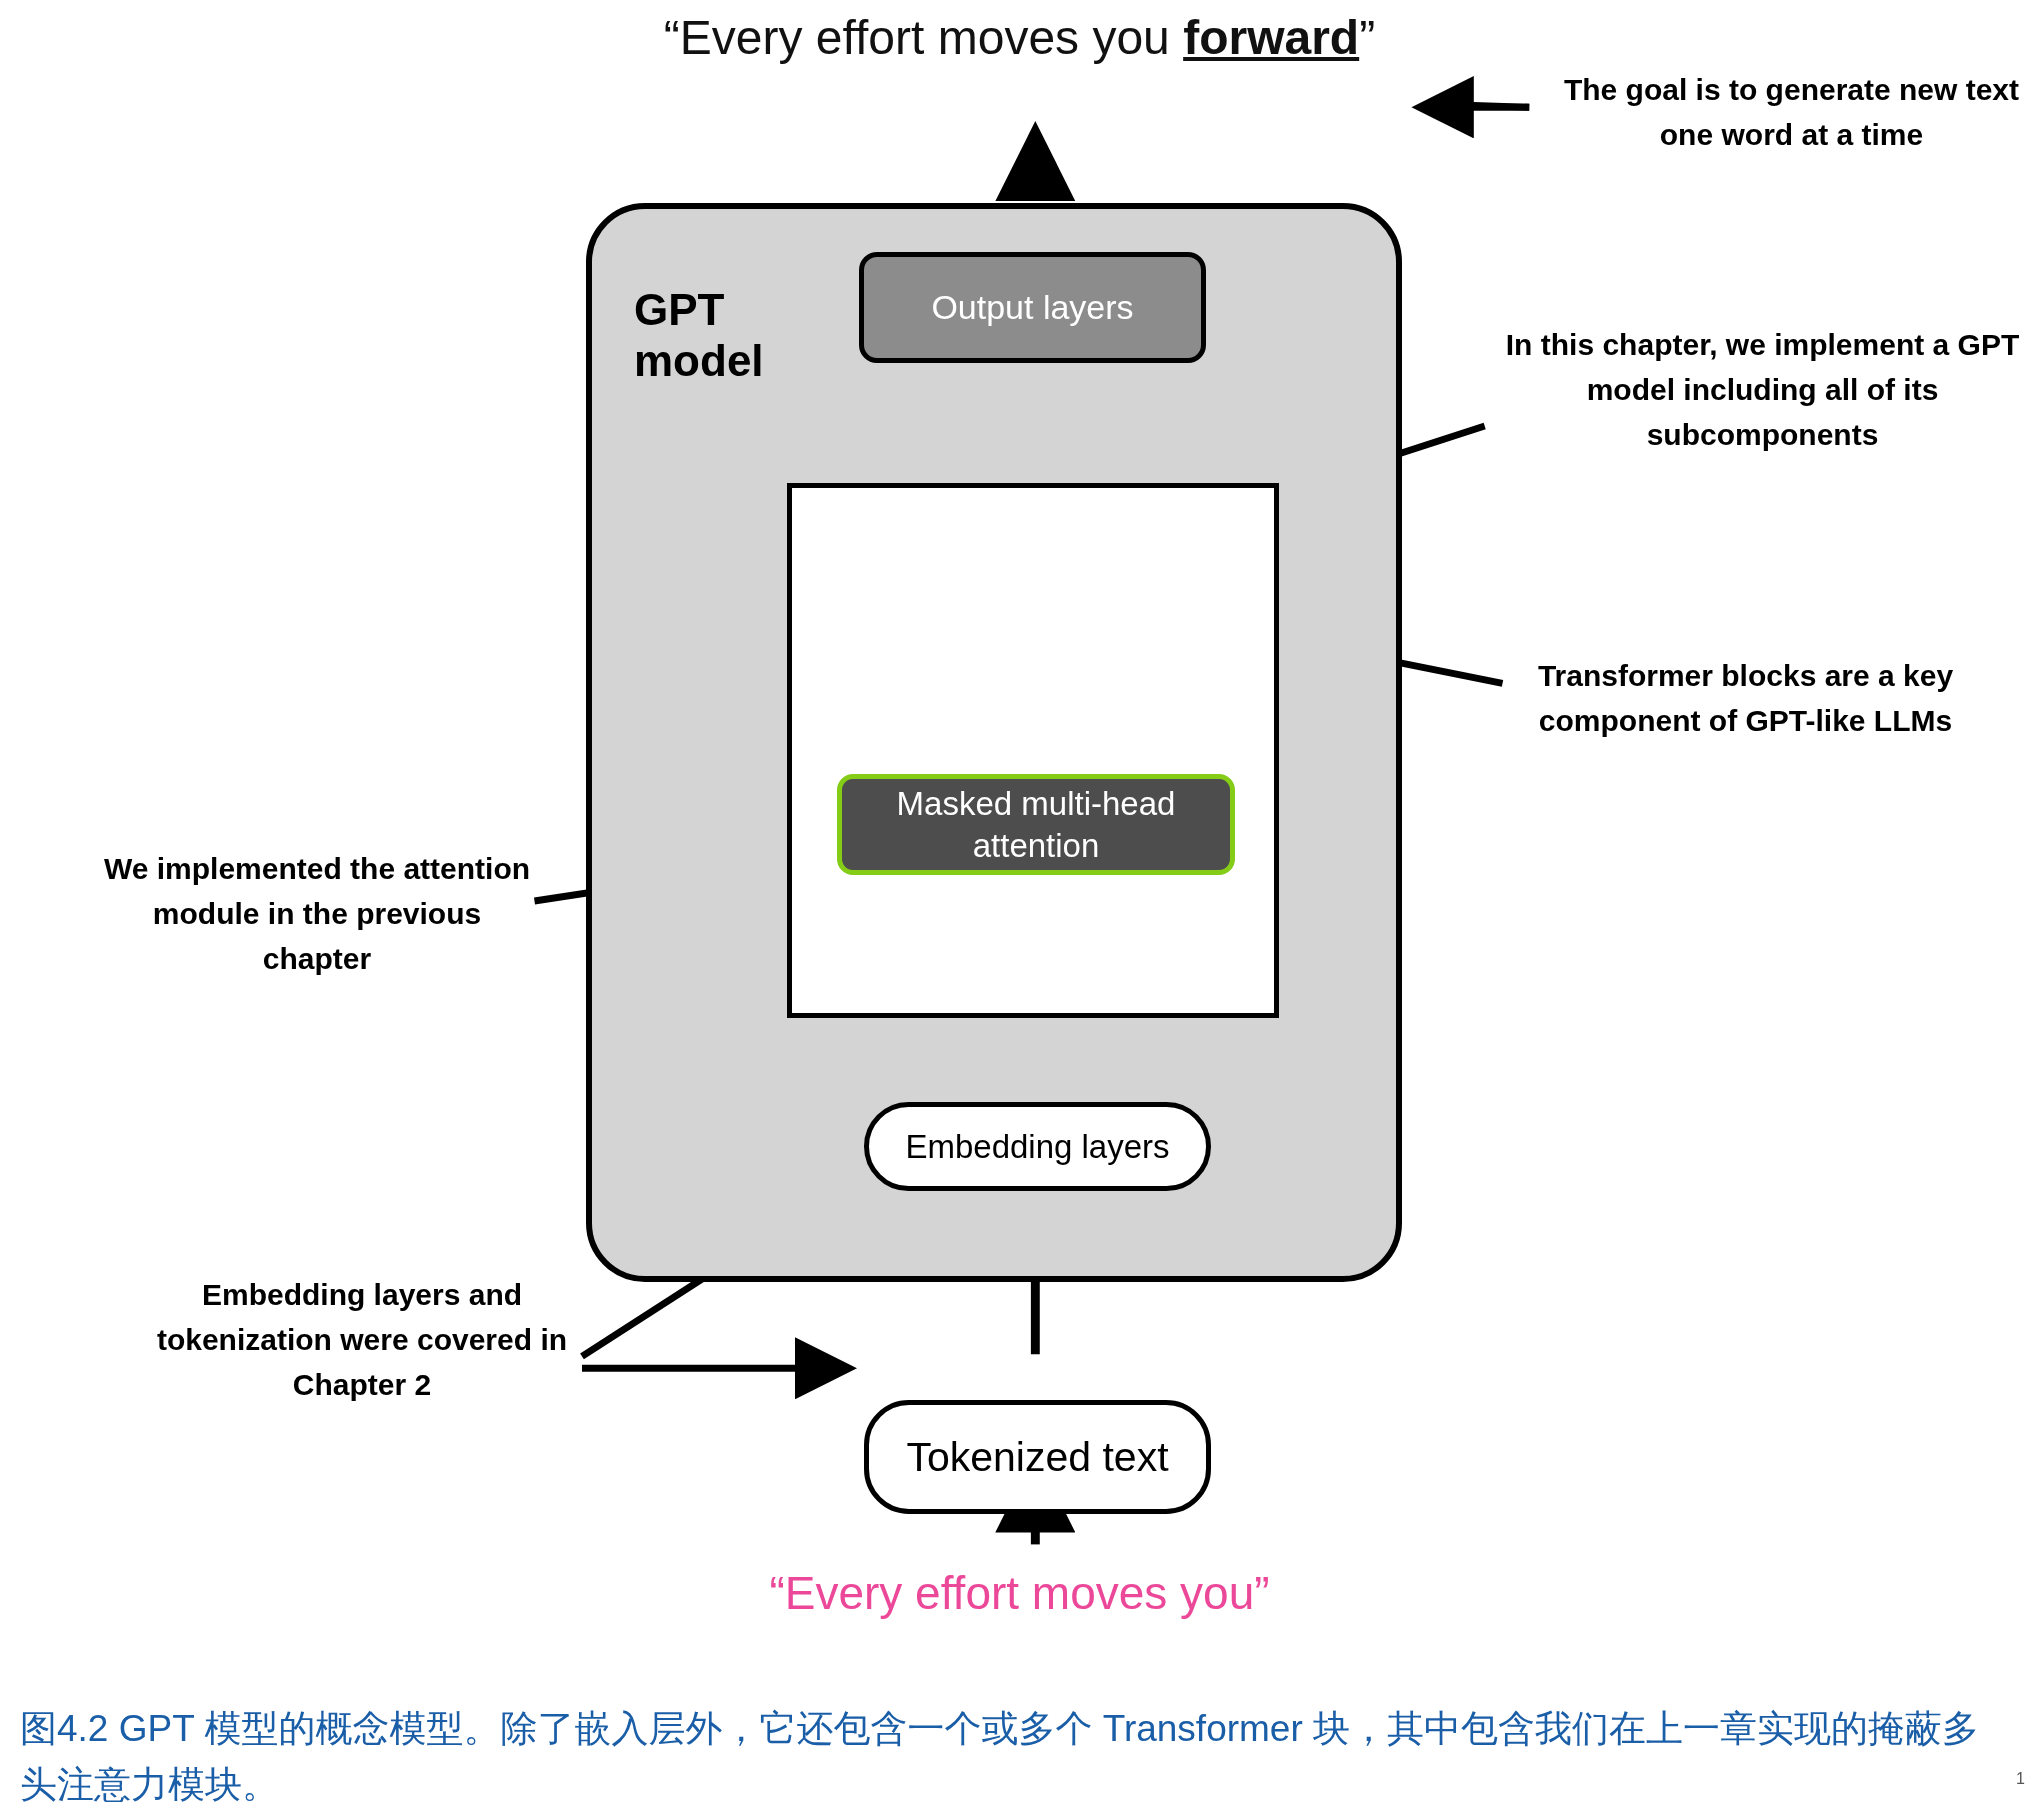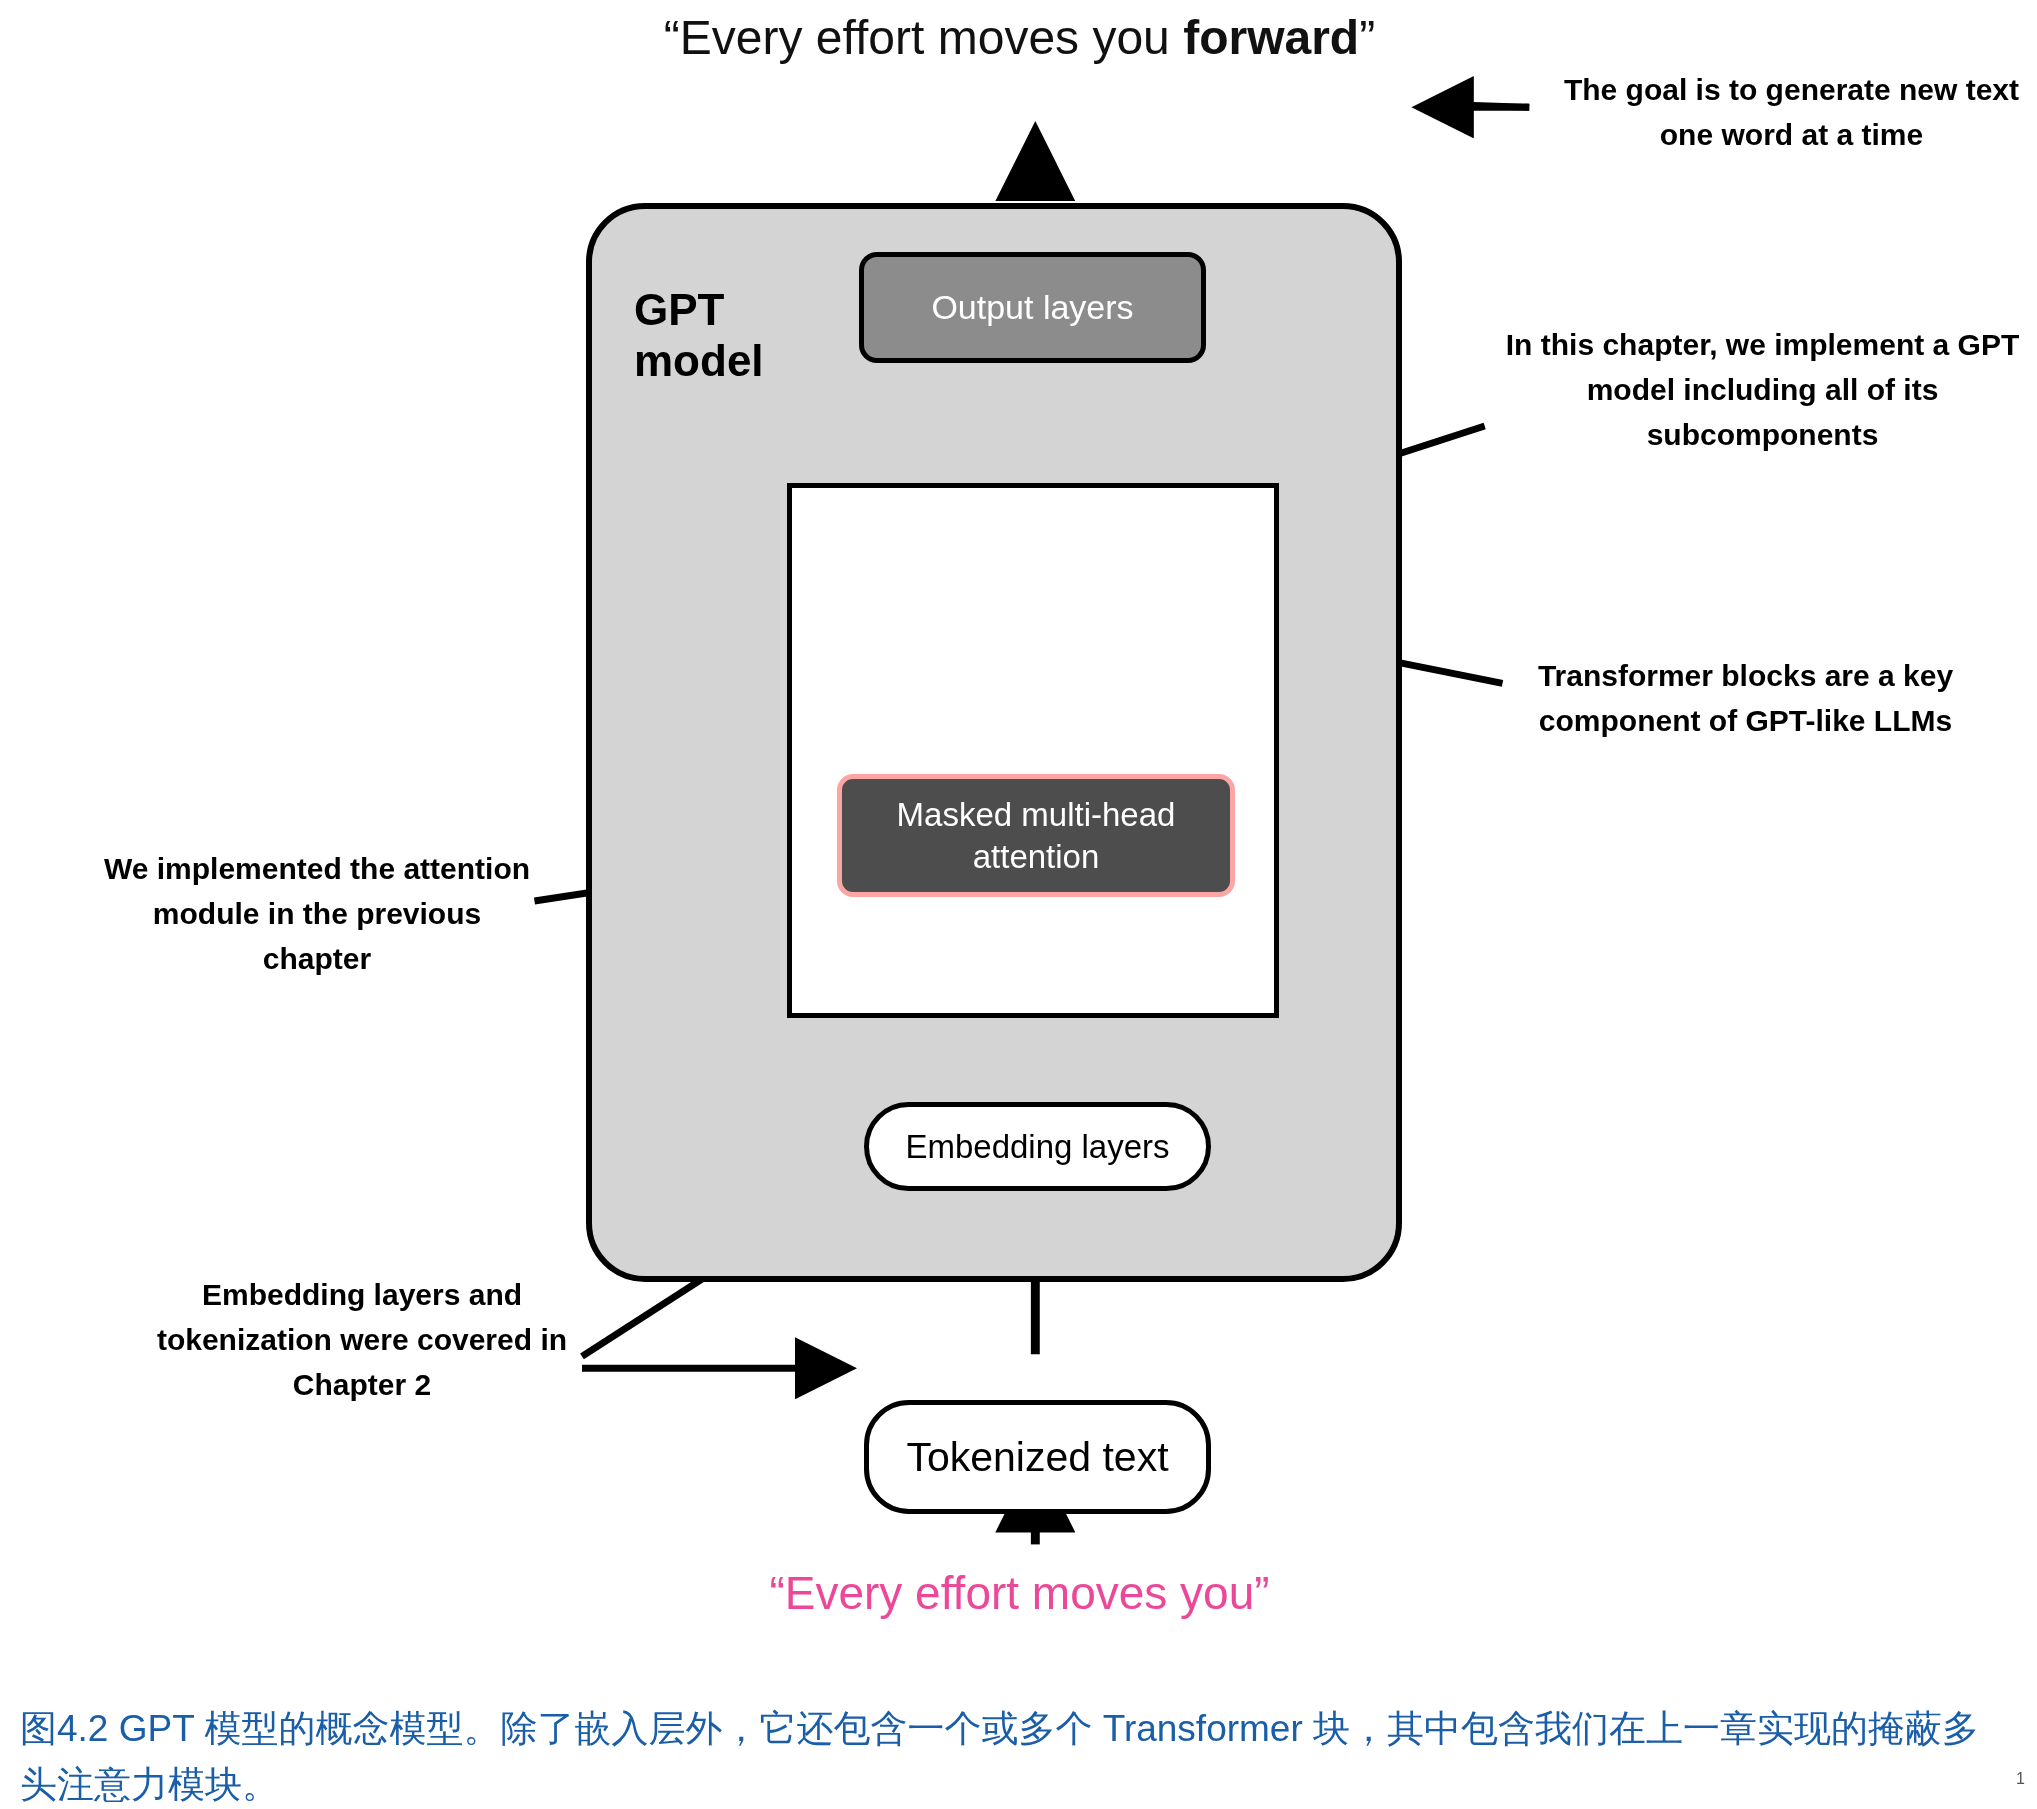--- a/index.html
+++ b/index.html
@@ -25,21 +25,21 @@
 
   
   .quote-top {
     left: 594px; top: 10px;
     width: 851px;
     text-align: center;
     font-size: 48px;
     color: #111;
     white-space: nowrap;
   }
-  .quote-top b { }
+  .quote-top b { text-decoration: underline; }
 
   .quote-bottom {
     left: 594px; top: 1566px;
     width: 851px;
     text-align: center;
     font-size: 46px;
     color: #ec4899;
     white-space: nowrap;
   }
 
@@ -102,23 +102,23 @@
     left: 787px; top: 589px;
     width: 492px;
     text-align: center;
     font-size: 36px;
     font-weight: bold;
   }
 
   
   .attn-box {
     left: 837px; top: 774px;
-    width: 398px; height: 123px;
+    width: 398px; height: 101px;
     background: #4d4d4d;
-    border: 5px solid #fca5a5;
+    border: 5px solid #84cc16;
     border-radius: 16px;
     box-sizing: border-box;
     display: flex; align-items: center; justify-content: center;
     text-align: center;
     color: #fff;
     font-size: 33px;
     line-height: 1.25;
     padding: 0 8px;
   }
 

